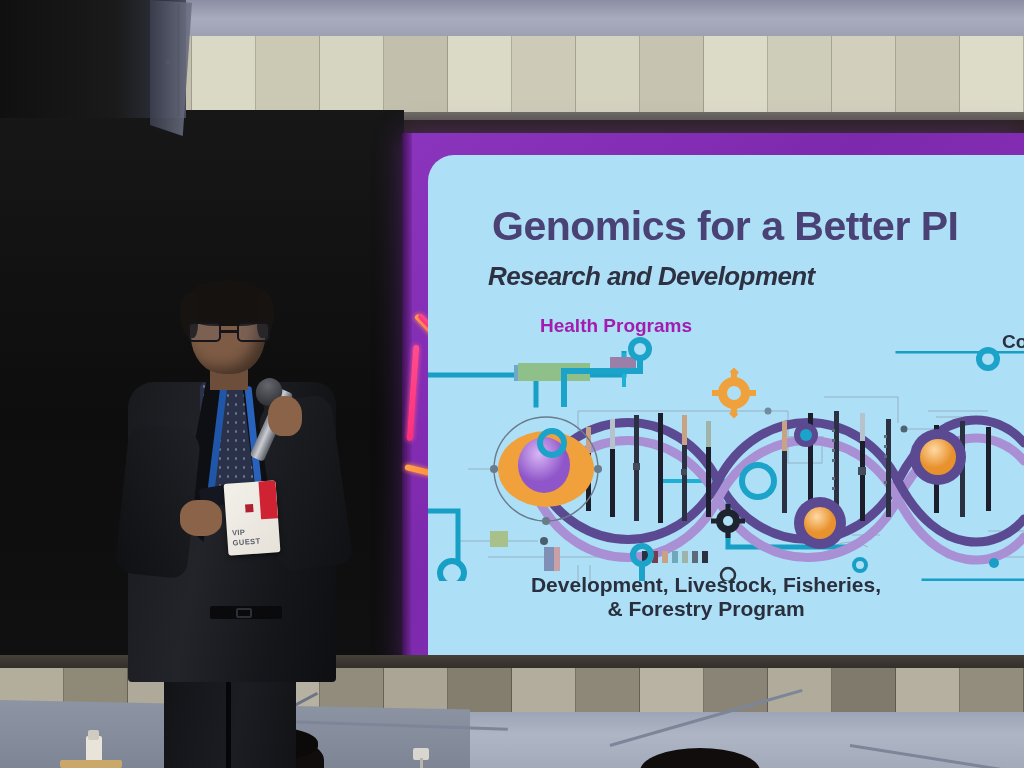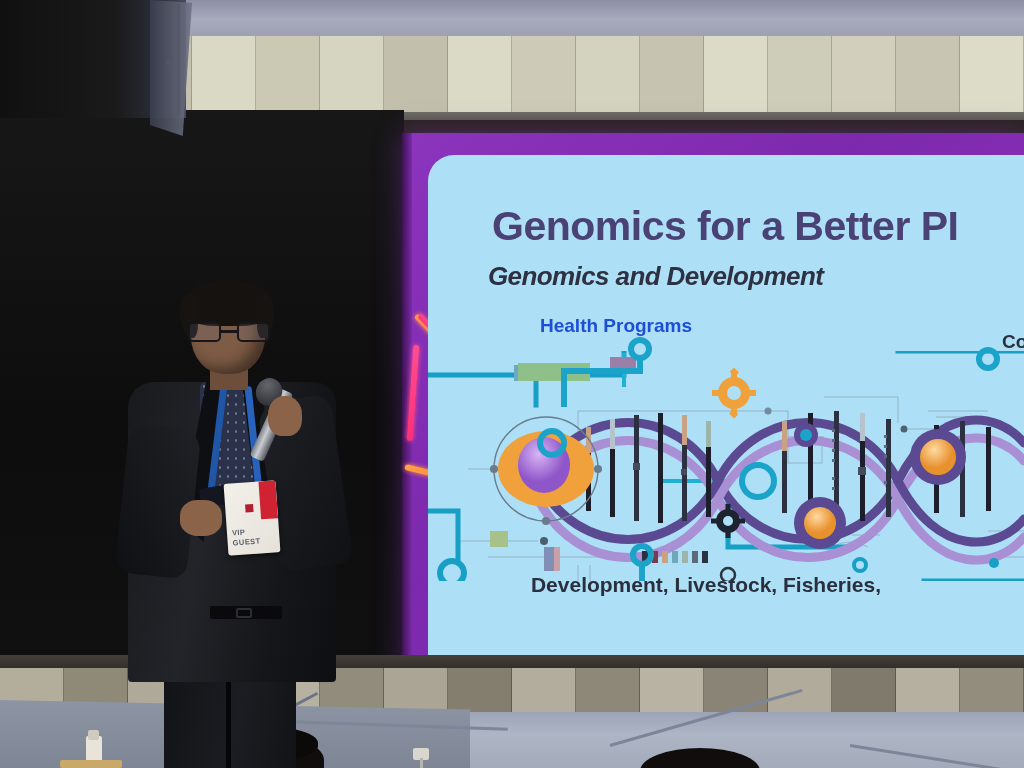--- a/index.html
+++ b/index.html
@@ -122,21 +122,21 @@
     color:#4a4275; white-space:nowrap;
     font-family:"Liberation Sans", sans-serif;
   }
   .slide-subtitle{
     position:absolute; left:60px; top:106px;
     font-size:26px; font-weight:700; font-style:italic;
     color:#2d3142; white-space:nowrap; letter-spacing:-.6px;
   }
   .label-health{
     position:absolute; left:112px; top:160px;
-    font-size:19px; font-weight:700; color:#1d4ed8; white-space:nowrap;
+    font-size:19px; font-weight:700; color:#a21caf; white-space:nowrap;
   }
   .label-community{
     position:absolute; left:574px; top:176px;
     font-size:19px; font-weight:700; color:#2a2f3d; white-space:nowrap;
   }
   .label-agri{
     position:absolute; left:78px; top:418px; width:400px;
     text-align:center;
     font-size:21px; font-weight:700; color:#2a2f3d; line-height:1.12;
   }
@@ -488,21 +488,21 @@
           <circle cx="300" cy="224" r="7" fill="none" stroke="#2b3440" stroke-width="2.5"></circle>
           <circle cx="24" cy="222" r="12" fill="none" stroke="#179fc6" stroke-width="6"></circle>
           <circle cx="432" cy="214" r="6" fill="none" stroke="#179fc6" stroke-width="4"></circle>
           <circle cx="566" cy="212" r="5" fill="#179fc6"></circle>
           <rect x="86" y="14" width="4" height="16" fill="#6ea8c9"></rect>
         </svg>
       </div>
 
       <div class="slide-title">Genomics for a Better PI</div>
 
-      <div class="slide-subtitle">Genomics and Development</div>
+      <div class="slide-subtitle">Research and Development</div>
 
       <div class="label-health">Health Programs</div>
 
       <div class="label-community">Com</div>
 
       <svg style="position:absolute;left:120px;top:182px" width="130" height="70">
         <circle cx="92" cy="12" r="9" fill="none" stroke="#1ba3c9" stroke-width="6"></circle>
         <path d="M92 22 V34 H16 V70" fill="none" stroke="#1ba3c9" stroke-width="6"></path>
       </svg>
 
@@ -510,20 +510,21 @@
         <circle cx="14" cy="14" r="9" fill="none" stroke="#1ba3c9" stroke-width="6"></circle>
       </svg>
 
       <svg style="position:absolute;left:200px;top:386px" width="40" height="40">
         <circle cx="14" cy="14" r="9" fill="none" stroke="#1ba3c9" stroke-width="6"></circle>
         <path d="M14 23 V40" stroke="#1ba3c9" stroke-width="6" fill="none"></path>
       </svg>
 
       <div class="label-agri">
         <div>Development, Livestock, Fisheries,</div>
+        <div>&amp; Forestry Program</div>
       </div>
     </div>
   </div>
 
   <div class="stage-trim"></div>
   <div class="stage-tiles">
     <i style="background:#b3ae9b"></i>
       <i style="background:#8f8a78"></i>
     <i style="background:#aea998"></i>
       <i style="background:#7e7a6a"></i>

